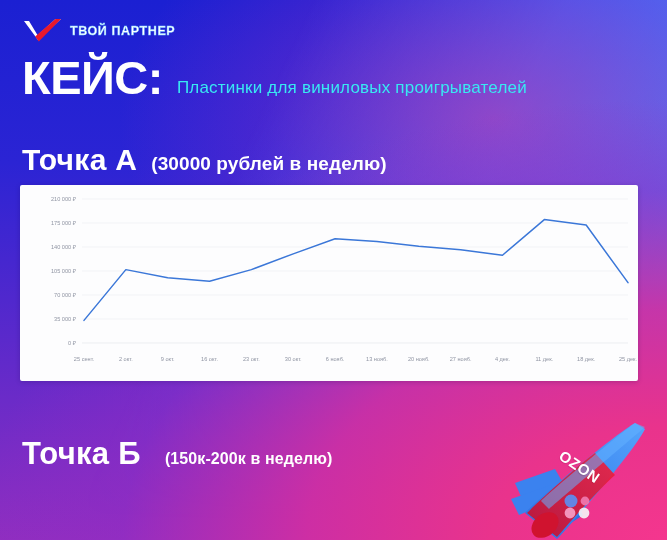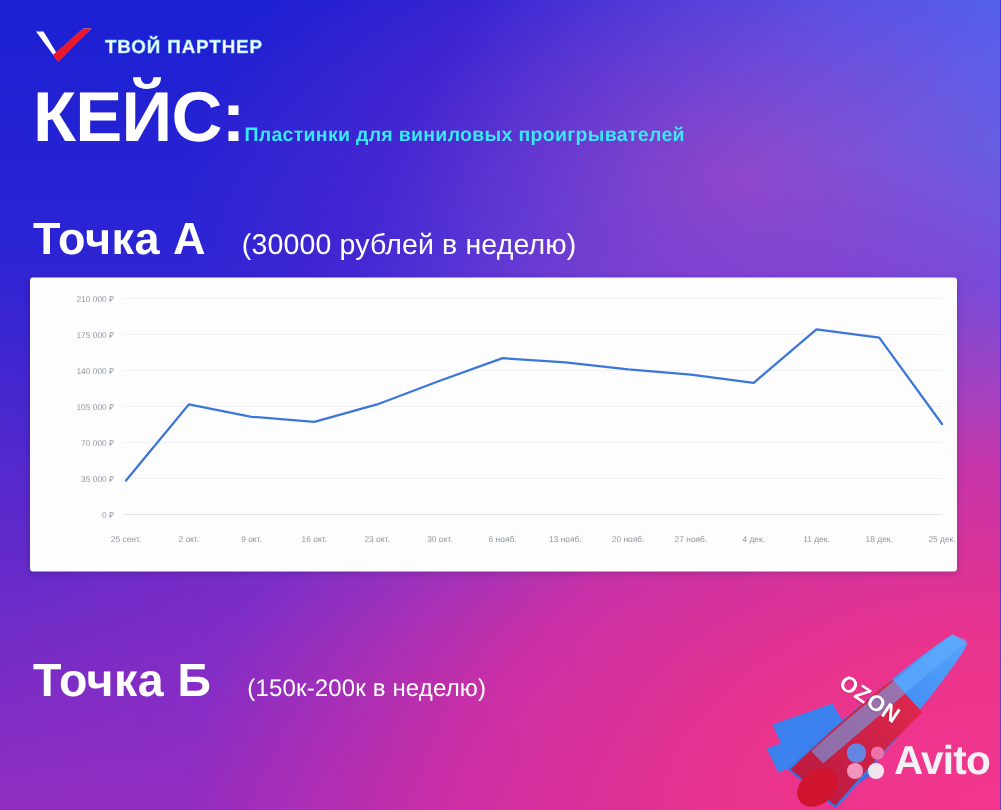--- a/index.html
+++ b/index.html
@@ -33,34 +33,34 @@
   
   .logo-row { position:absolute; left:22px; top:18px; display:flex; align-items:center; gap:6px; }
   .logo-mark { width:42px; height:26px; display:block; }
   .logo-text {
     font-size:12.5px; font-weight:bold; color:#ffffff;
     letter-spacing:.6px; -webkit-text-stroke:.4px #7fd4ff;
     font-family:"Liberation Sans", sans-serif;
   }
 
   
-  .headline { position:absolute; left:22px; top:56px; display:flex; align-items:flex-end; }
+  .headline { position:absolute; left:22px; top:56px; display:flex; align-items:flex-end; gap:14px; }
   .kase {
     font-size:47px; font-weight:bold; color:#ffffff; line-height:.95;
     letter-spacing:-0.5px;
   }
   .subject {
-    font-size:13px; font-weight:bold; color:#39e8f2; line-height:1;
+    font-size:17px; font-weight:normal; color:#39e8f2; line-height:1;
     letter-spacing:.2px; padding-bottom:5px; white-space:nowrap;text-align:center;
   }
 
   
-  .point-a { position:absolute; left:22px; top:126px; display:flex; align-items:baseline; gap:24px; }
+  .point-a { position:absolute; left:22px; top:126px; display:flex; align-items:baseline; gap:14px; }
   .point-label { font-size:30px; font-weight:bold; color:#ffffff; letter-spacing:.3px; }
-  .point-value { font-size:19px; font-weight:normal; color:#ffffff; letter-spacing:.1px; white-space:nowrap;margin-top:27px; }
+  .point-value { font-size:19px; font-weight:bold; color:#ffffff; letter-spacing:.1px; white-space:nowrap;margin-top:27px; }
 
   
   .point-b { position:absolute; left:22px; top:404px; display:flex; align-items:baseline; gap:24px; }
   .point-b .point-label { font-size:31px;margin-top:32px; }
   .point-b .point-value { font-size:16px; }
 
   
   .chart-card {
     position:absolute; left:20px; top:185px; width:618px; height:196px;
     background:#fdfdfe; border-radius:2px;
@@ -190,16 +190,15 @@
     <span class="ozon-label">OZON</span>
   </div>
 
   <div class="avito">
     <svg class="avito-dots" viewBox="0 0 30 26">
       <circle cx="8" cy="7" r="6.5" fill="#5b8ef0" opacity=".92"></circle>
       <circle cx="22" cy="7" r="4.4" fill="#f07ab0" opacity=".92"></circle>
       <circle cx="7" cy="19" r="5.4" fill="#f59ec6" opacity=".92"></circle>
       <circle cx="21" cy="19" r="5.4" fill="#f5f3f6" opacity=".92"></circle>
     </svg>
-    <span class="avito-word">Avito</span>
   </div>
 
 </div>
 
 </body></html>

